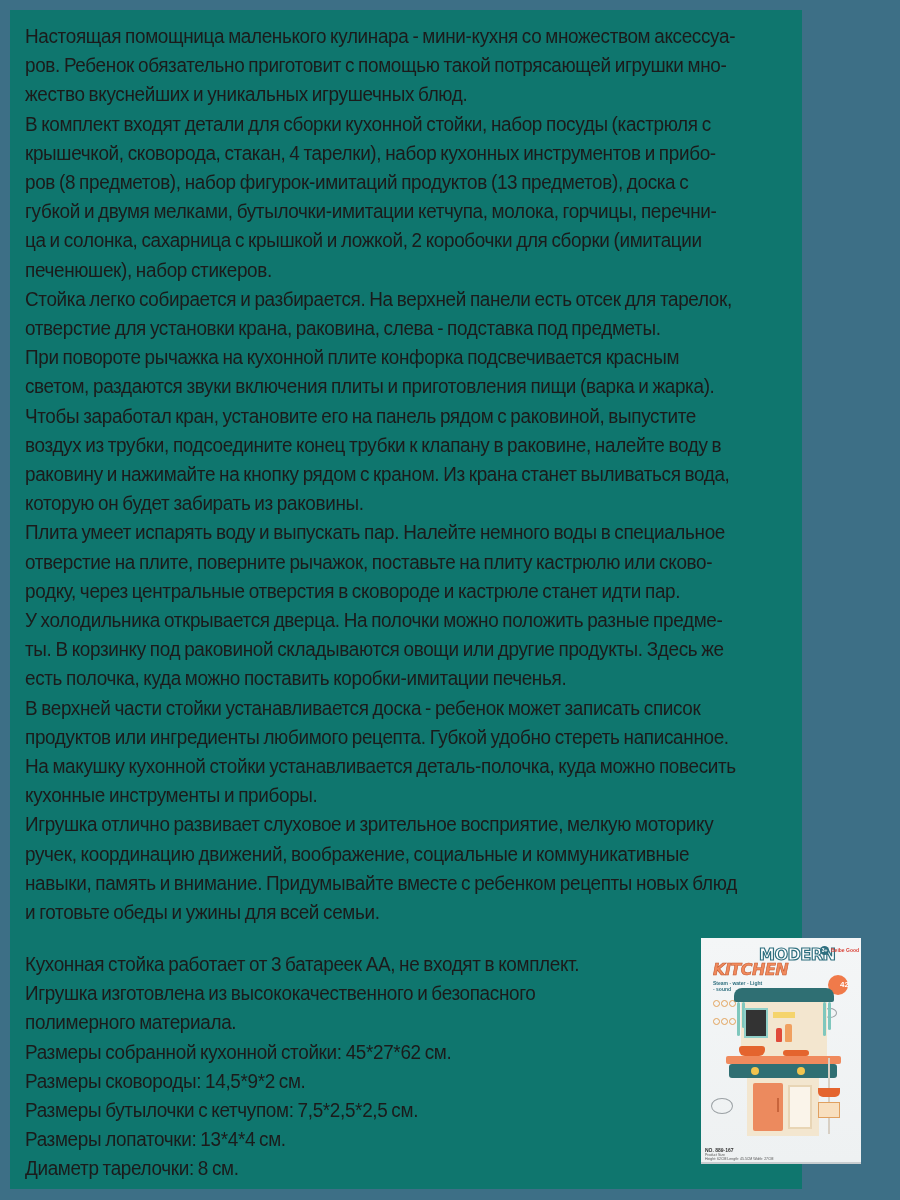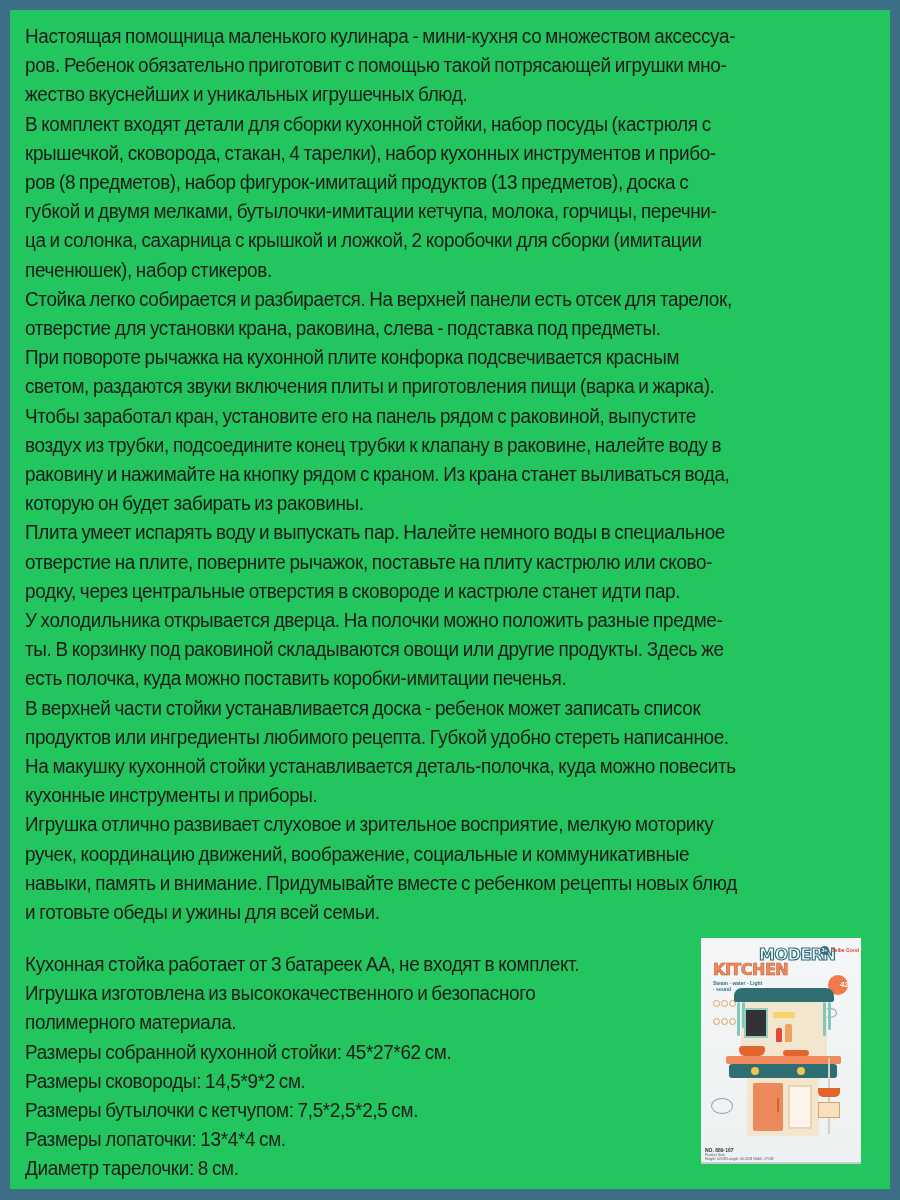--- a/index.html
+++ b/index.html
@@ -5,22 +5,22 @@
     * { margin: 0; padding: 0; box-sizing: border-box; }
     html, body { width: 900px; height: 1200px; overflow: hidden; }
     body {
       background: #3d6f86;
       position: relative;
       font-family: "Liberation Sans", "DejaVu Sans", sans-serif;
     }
     .card {
       position: absolute;
       left: 10px; top: 10px;
-      width: 880px; height: 1179px;
-      background: #22c55e;
+      width: 792px; height: 1179px;
+      background: #0f766e;
     }
     .text-block {
       position: absolute;
       left: 15px; top: 12px;
       width: 858px;
       color: #1b1b1b;
       font-size: 19.6px;
       line-height: 29.2px;
       letter-spacing: -0.35px;
       word-spacing: -1px;
@@ -52,21 +52,21 @@
     }
     .pb-title1, .pb-title2 {
       position: absolute; left: 12px;
       font-family: "DejaVu Sans", sans-serif;
       font-weight: bold;
       font-size: 16px;
       letter-spacing: -0.5px;
       line-height: 16px;
     }
     .pb-title1 { top: 9px; color: #ffffff; padding-left: 46px; -webkit-text-stroke: 1.2px #2f6f7f; }
-    .pb-title2 { top: 24px; color: #f08a5d; -webkit-text-stroke: 0.6px #c55a30; }
+    .pb-title2 { top: 24px; color: #f08a5d; font-style: italic; -webkit-text-stroke: 0.6px #c55a30; }
     .pb-sub {
       position: absolute; left: 12px; top: 42px;
       font-size: 5px; line-height: 6px; color: #2f6f7f; font-weight: bold;
       width: 50px;
     }
     .pb-age {
       position: absolute; left: 119px; top: 8px;
       width: 9px; height: 9px; border-radius: 50%;
       background: #2f6f7f; color: #fff; font-size: 5px; line-height: 9px; text-align: center; font-weight: bold;
     }

